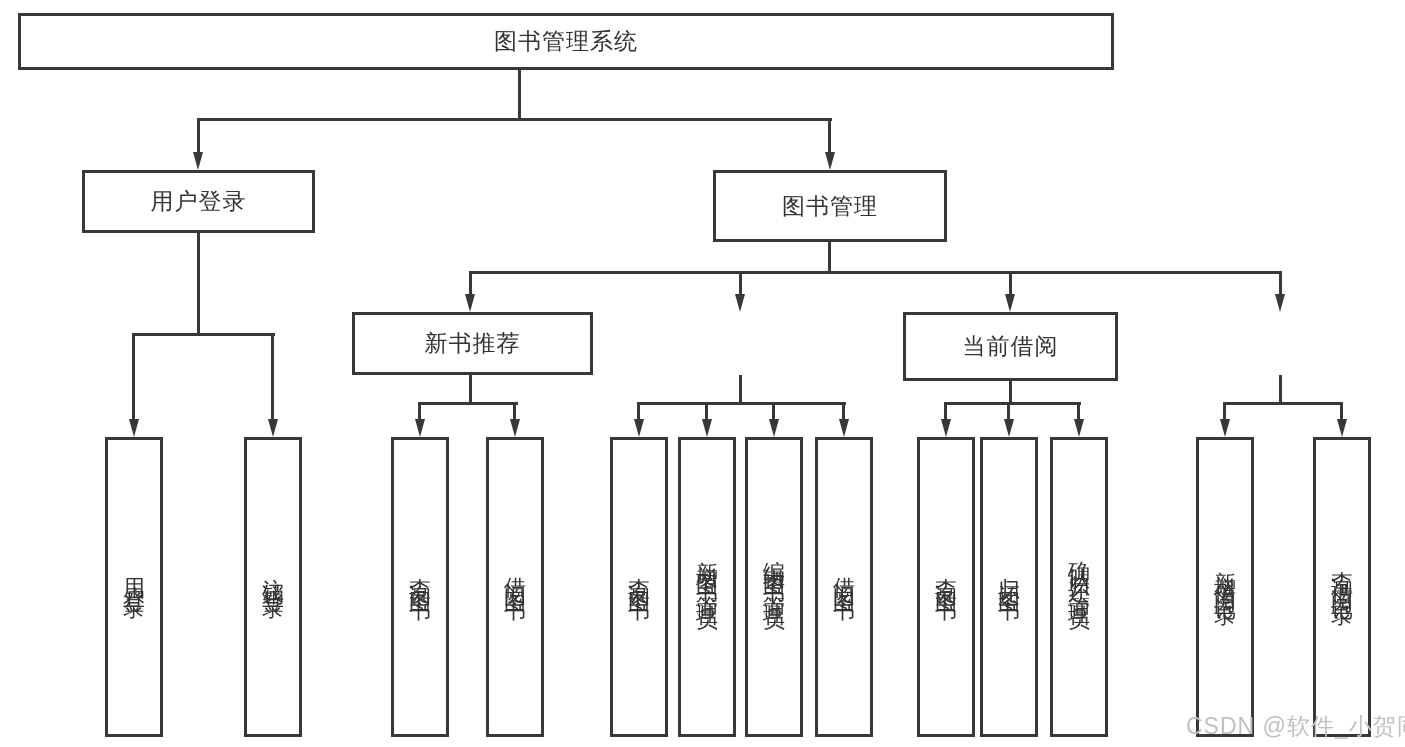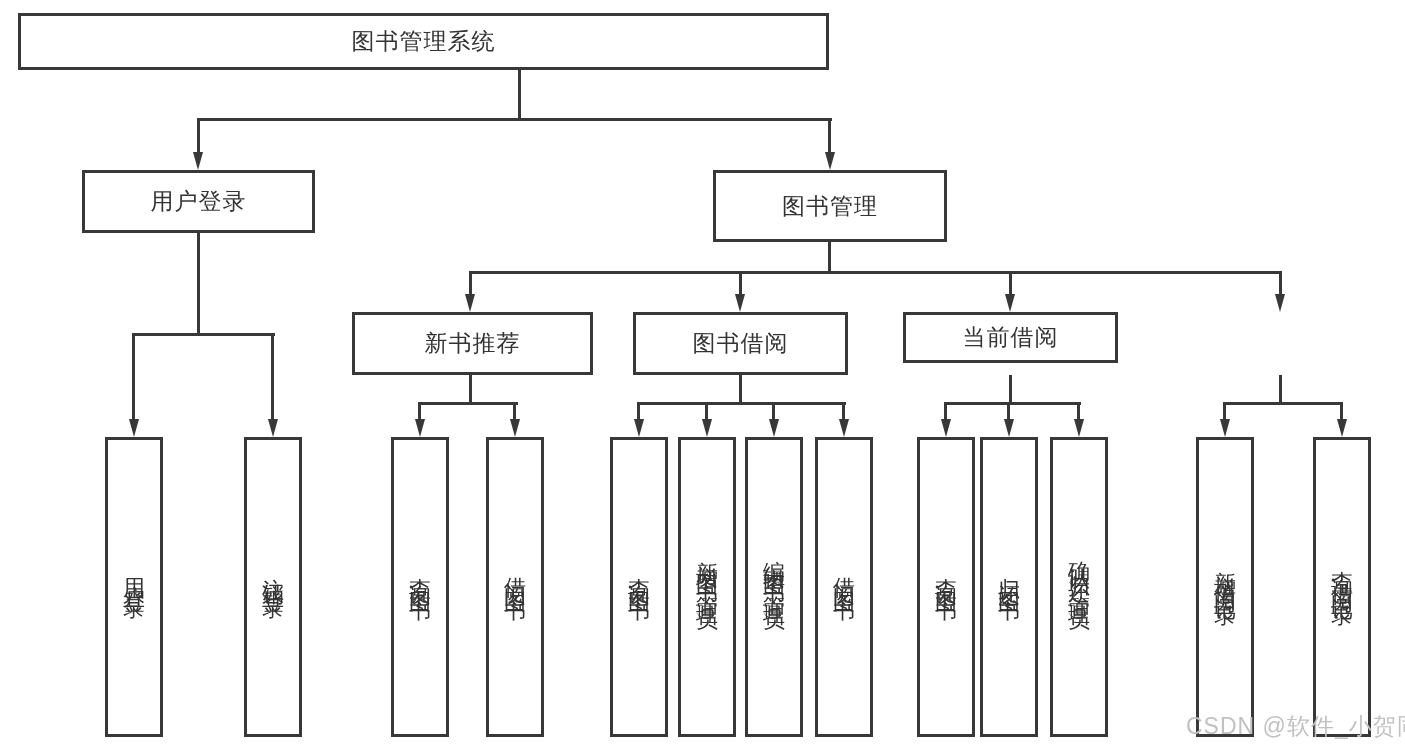--- a/index.html
+++ b/index.html
@@ -116,38 +116,35 @@
   <div class="arrow" style="left:1004px;top:419px;"></div>
   <div class="arrow" style="left:1074px;top:419px;"></div>
 
   <div class="line" style="left:1279px;top:375px;width:3px;height:28px;"></div>
   <div class="line" style="left:1223px;top:402px;width:120px;height:3px;"></div>
   <div class="line" style="left:1223px;top:402px;width:3px;height:18px;"></div>
   <div class="line" style="left:1340px;top:402px;width:3px;height:18px;"></div>
   <div class="arrow" style="left:1220px;top:419px;"></div>
   <div class="arrow" style="left:1337px;top:419px;"></div>
 
-  <div class="box" style="left:18px;top:13px;width:811px;height:57px;">
+  <div class="box" style="left:18px;top:13px;width:1096px;height:57px;">
     <span>图书管理系统</span>
   </div>
 
   <div class="box" style="left:82px;top:170px;width:233px;height:63px;">
     <span>用户登录</span>
   </div>
   <div class="box" style="left:713px;top:170px;width:234px;height:72px;">
     <span>图书管理</span>
   </div>
 
   <div class="box" style="left:352px;top:312px;width:241px;height:63px;">
     <span>新书推荐</span>
   </div>
-  <div class="box" style="left:633px;top:312px;width:215px;height:63px;">
-    <span>图书借阅</span>
-  </div>
-  <div class="box" style="left:903px;top:312px;width:215px;height:51px;">
+  <div class="box" style="left:903px;top:312px;width:215px;height:69px;">
     <span>当前借阅</span>
   </div>
 
   <div class="box leaf" style="left:105px;top:437px;width:58px;height:300px;">
     <span class="vtext">用户登录</span>
   </div>
   <div class="box leaf" style="left:244px;top:437px;width:58px;height:300px;">
     <span class="vtext">注销登录</span>
   </div>
   <div class="box leaf" style="left:391px;top:437px;width:58px;height:300px;">

